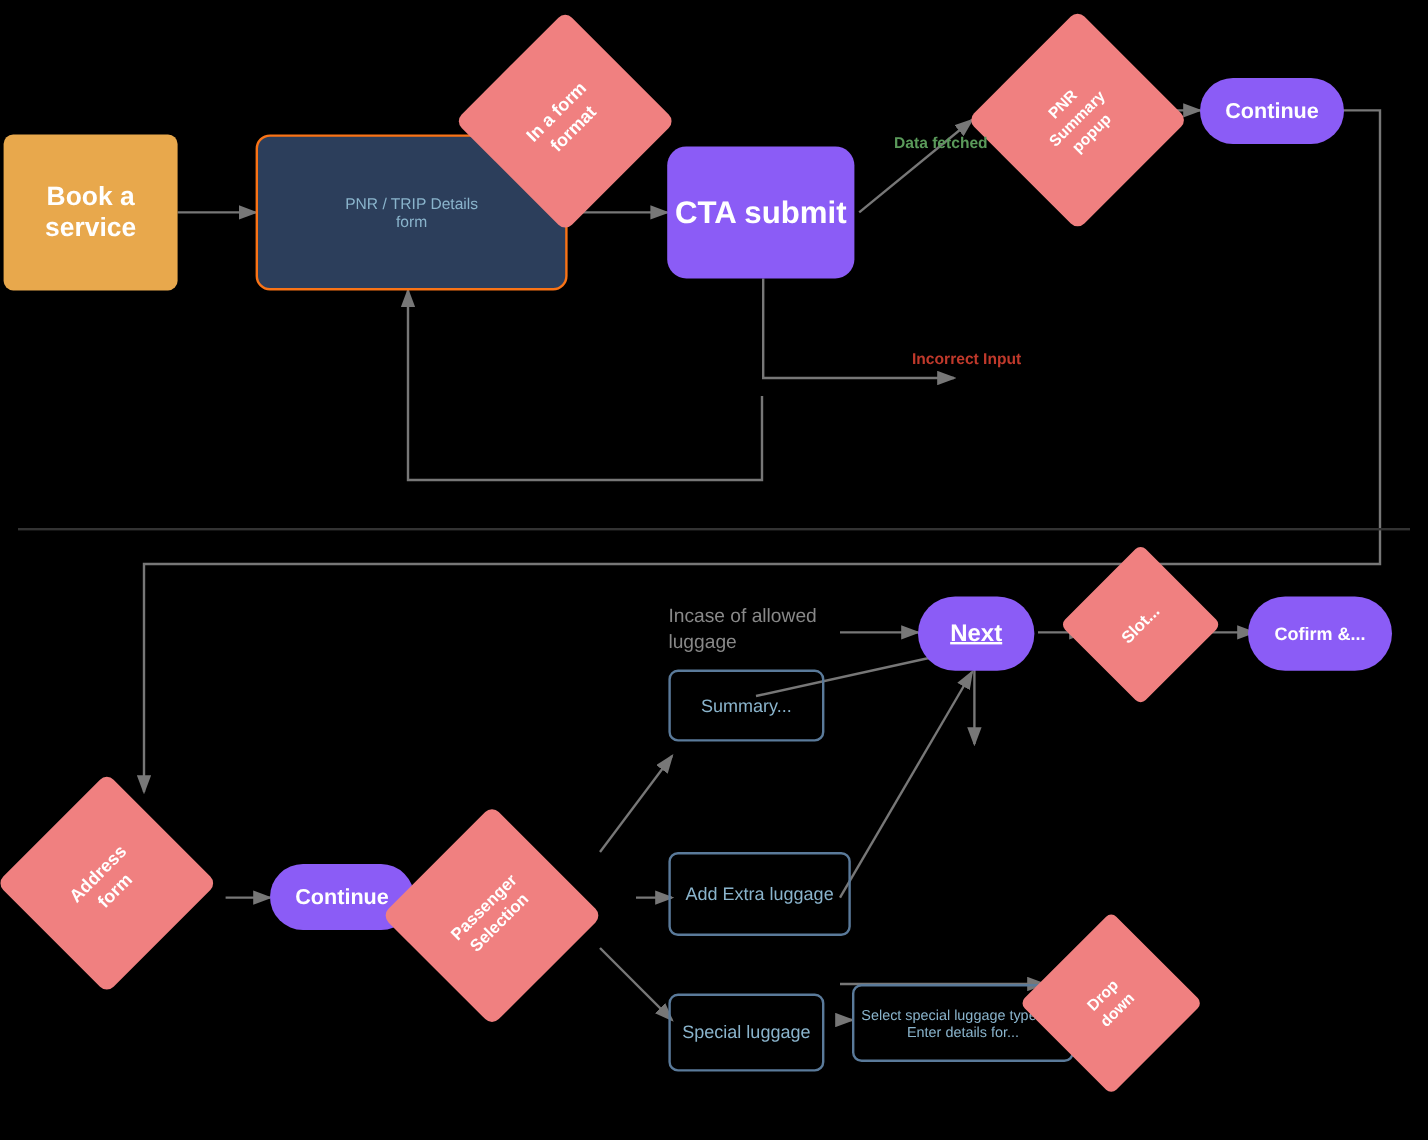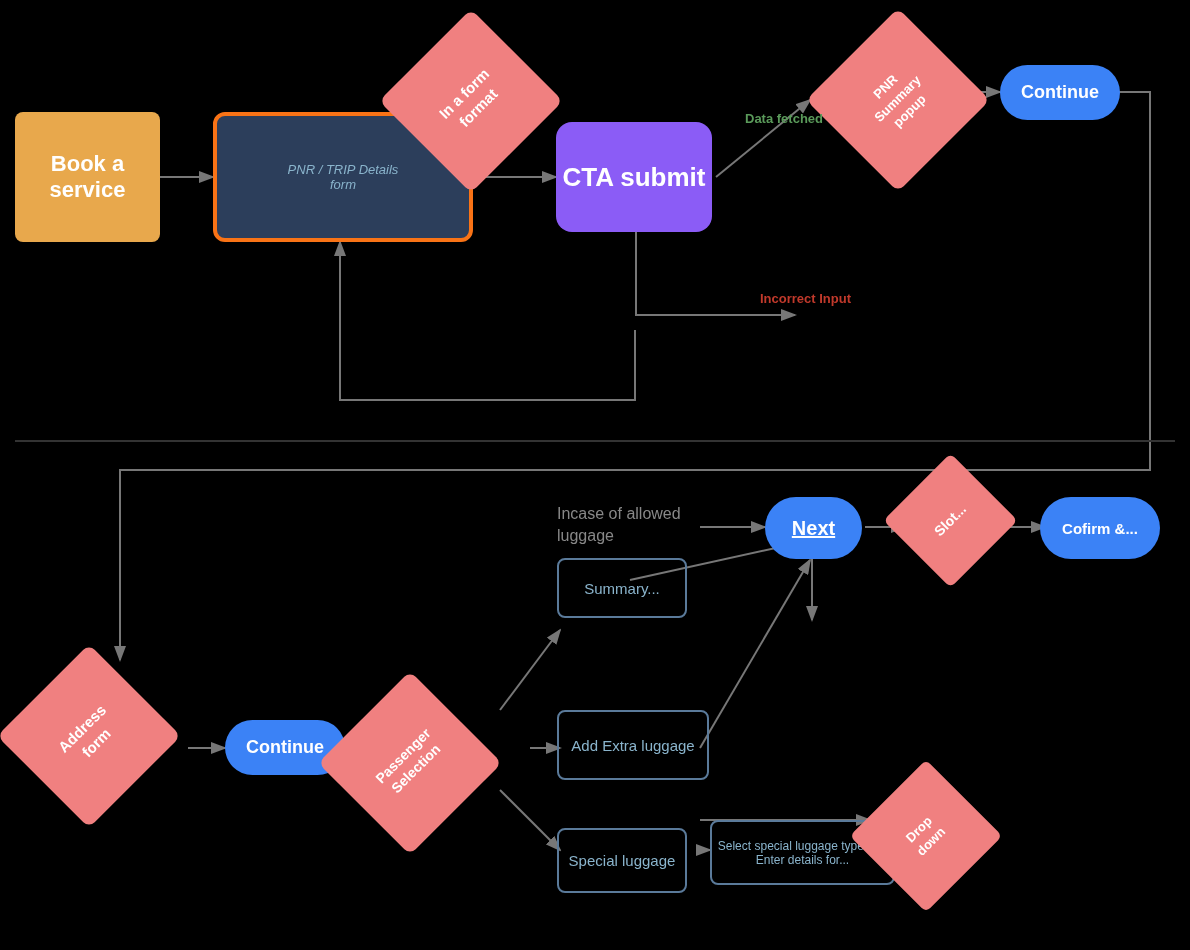--- a/index.html
+++ b/index.html
@@ -36,31 +36,30 @@
       width: 145px;
       height: 130px;
     }
 
     .node-rect-dark {
       background: #2C3E5B;
       border-radius: 12px;
       color: #fff;
       font-size: 14px;
       font-weight: 500;
-      border: 4px solid #f97316;
-      font-style: italic;
+      border: 2px solid #f97316;
     }
 
     .node-rect-dark-large {
       width: 260px;
       height: 130px;
     }
 
     .node-circle-continue {
-      background: #3b82f6;
+      background: #8b5cf6;
       border-radius: 45px;
       color: #fff;
       font-size: 18px;
       font-weight: 600;
       width: 120px;
       height: 55px;
     }
 
     .node-diamond {
       width: 130px;
@@ -228,21 +227,21 @@
     <line x1="700" y1="748" x2="810" y2="560" class="arrow-line"></line>
 
     <line x1="700" y1="850" x2="710" y2="850" class="arrow-line"></line>
 
     <line x1="700" y1="820" x2="870" y2="820" class="arrow-line"></line>
 
     <line x1="812" y1="557" x2="812" y2="620" class="arrow-line"></line>
 
   </svg>
 
-  <div class="node node-rect-orange" style="left:15px; top:112px;">
+  <div class="node node-rect-orange" style="left:3px; top:112px;">
     <span>Book a service</span>
   </div>
 
   <div class="node node-rect-dark node-rect-dark-large" style="left:213px; top:112px;">
     <span style="color:#8ab4cc; font-size:13px;">PNR / TRIP Details<br>form</span>
   </div>
 
   <div class="node-diamond-wrapper" style="left:393px; top:23px; width:155px; height:155px;">
     <div class="node-diamond"></div>
     <div style="position:absolute; display:flex; align-items:center; justify-content:center; width:100%; height:100%;">

